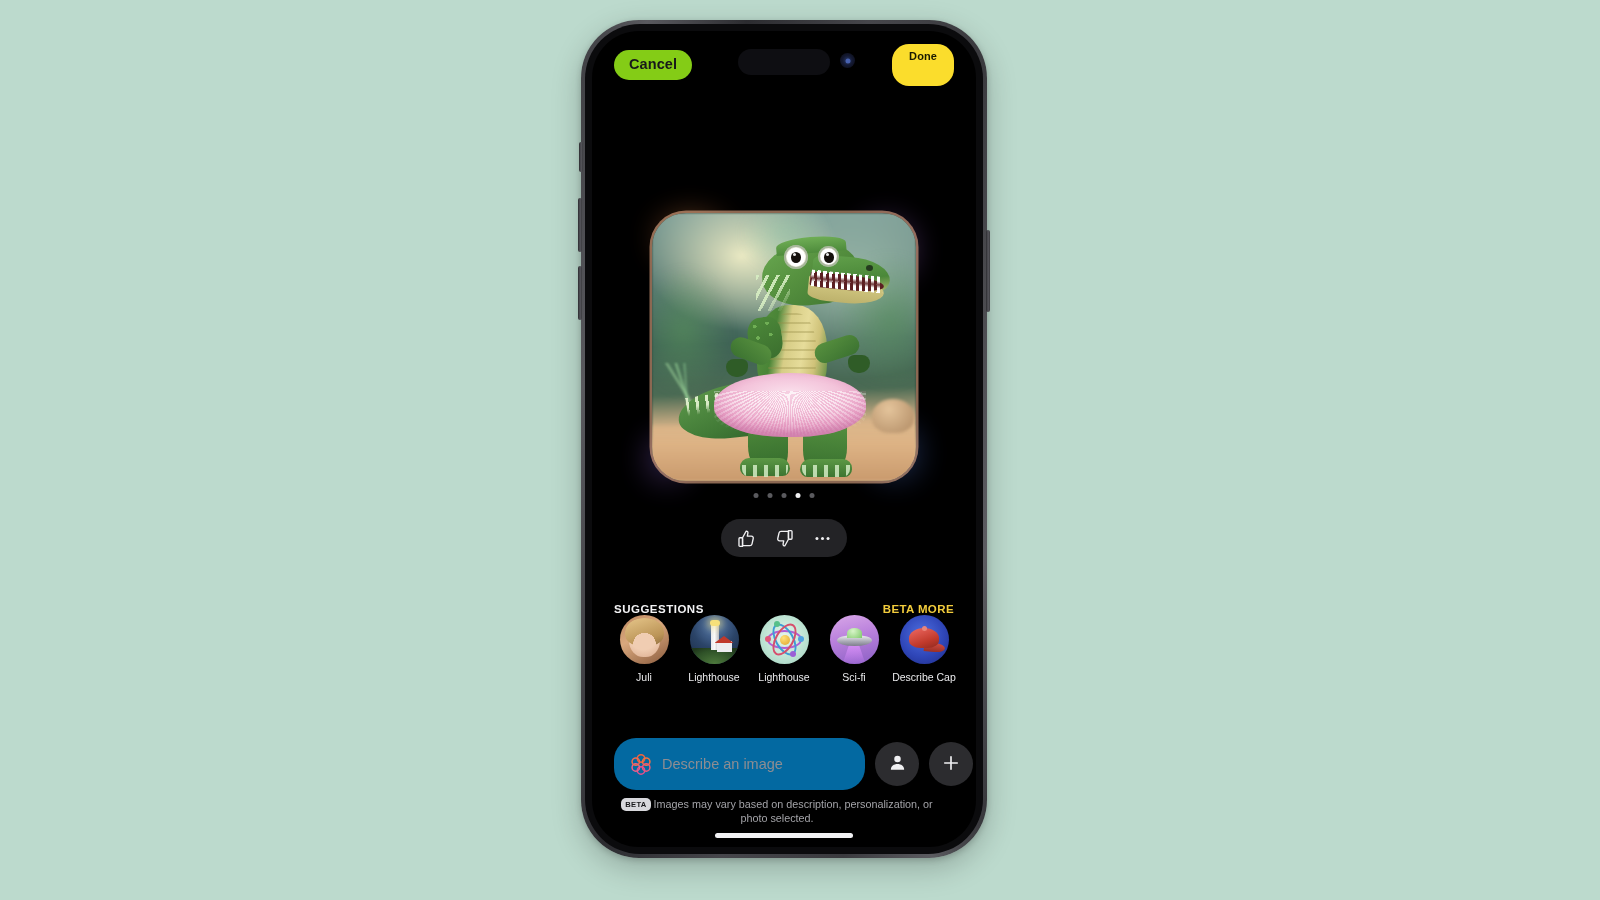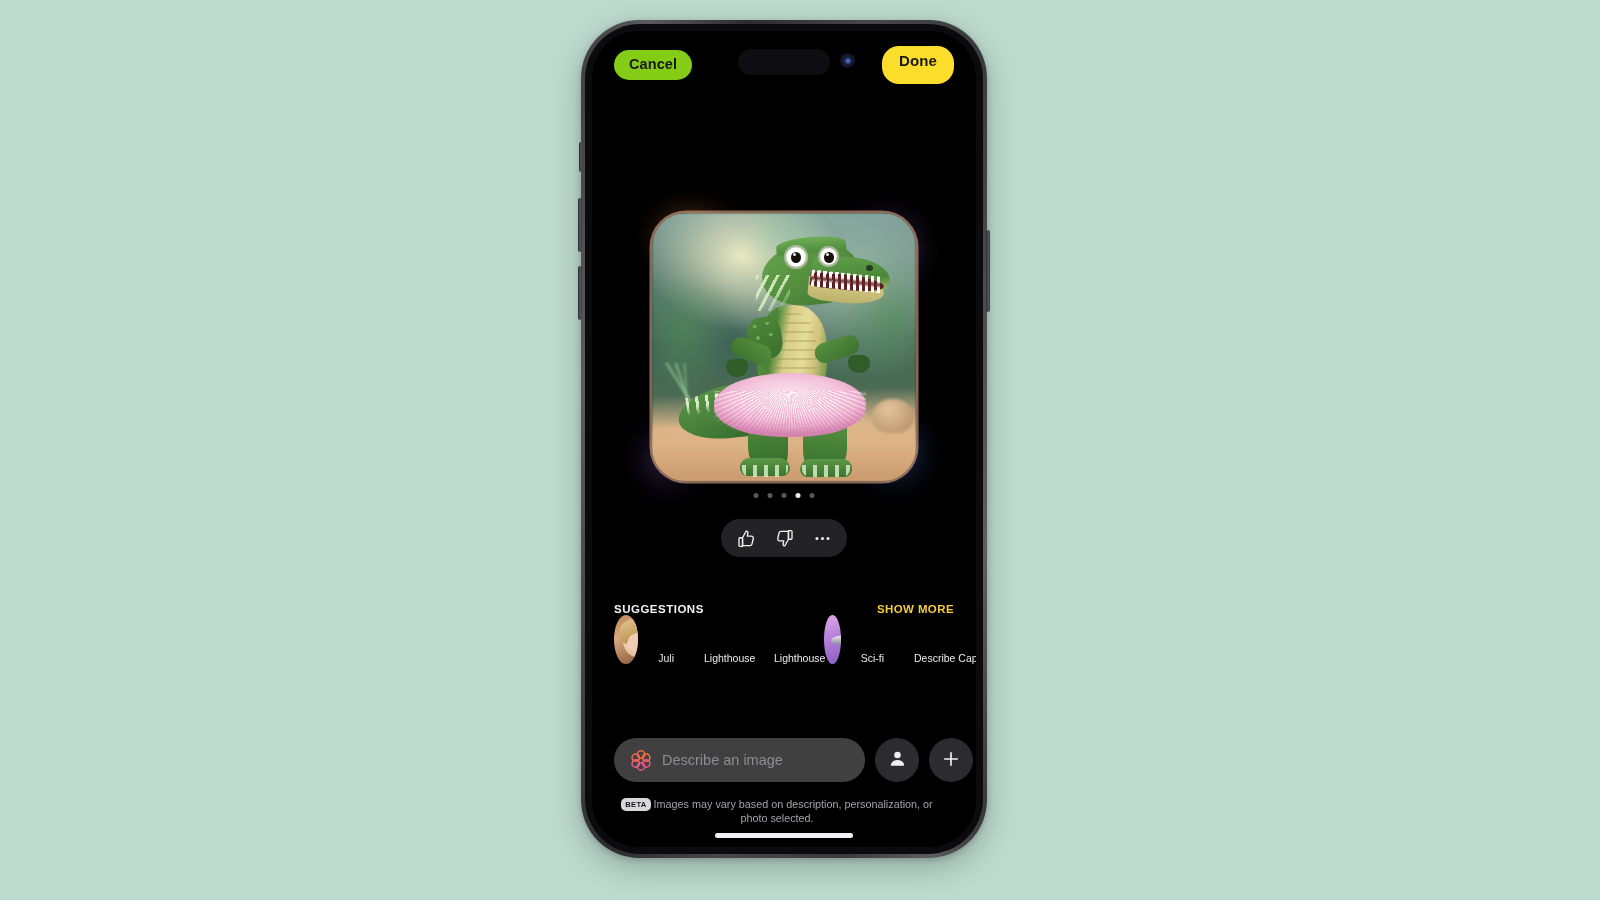--- a/index.html
+++ b/index.html
@@ -112,26 +112,26 @@
     border: none;
     border-radius: 17px;
     padding: 7px 15px 8px;
     line-height: 1;
     cursor: pointer;
     font-family: "Liberation Sans", sans-serif;
   }
   .btn-done {
     background: #fbdd2c;
     color: #1a1a00;
-    font-size: 15px;
+    font-size: 11px;
     font-weight: 700;
     letter-spacing: .1px;
     border: none;
     border-radius: 17px;
-    padding: 7px 17px 16px;
+    padding: 7px 17px 24px;
     line-height: 1;
     cursor: pointer;
     font-family: "Liberation Sans", sans-serif;
   }
 
   
   .canvas-area {
     position: absolute;
     top: 60px;
     left: 0; right: 0;
@@ -492,24 +492,23 @@
     cursor: pointer;
   }
   .sug-row {
     display: flex;
     justify-content: space-between;
     padding: 0 22px;
   }
   .sug-item {
     width: 60px;
     display: flex;
-    flex-direction: row;
-    align-items: flex-end;
+    flex-direction: column;
+    align-items: center;
     cursor: pointer;
-    gap: 20px;
   }
   .sug-thumb {
     width: 49px; height: 49px;
     border-radius: 50%;
     overflow: hidden;
     position: relative;
   }
   .sug-label {
     margin-top: 7px;
     color: #eaeaec;
@@ -623,23 +622,23 @@
     position: absolute;
     top: 707px;
     left: 0; right: 0;
     display: flex;
     align-items: center;
     gap: 10px;
     padding: 0 22px;
   }
   .prompt-field {
     flex: 1;
-    height: 44px;
+    height: 52px;
     border-radius: 22px;
-    background: #404040;
+    background: #0369a1;
     display: flex;
     align-items: center;
     gap: 10px;
     padding: 4px 16px;
     cursor: text;
   }
   .ai-glyph { width: 22px; height: 22px; flex: 0 0 22px; }
   .prompt-input {
     flex: 1;
     background: transparent;
@@ -798,21 +797,21 @@
                 <circle cx="19" cy="12" r="1.9"></circle>
             </svg>
           </span>
         </button>
       </div>
     </div>
 
     <div class="suggestions">
       <div class="sug-head">
         <span class="sug-title">SUGGESTIONS</span>
-        <span class="sug-more">SHOW MORE</span>
+        <span class="sug-more">BETA MORE</span>
       </div>
 
       <div class="sug-row">
 
         <div class="sug-item">
           <div class="sug-thumb th-juli"></div>
           <span class="sug-label">Juli</span>
         </div>
 
         <div class="sug-item">

